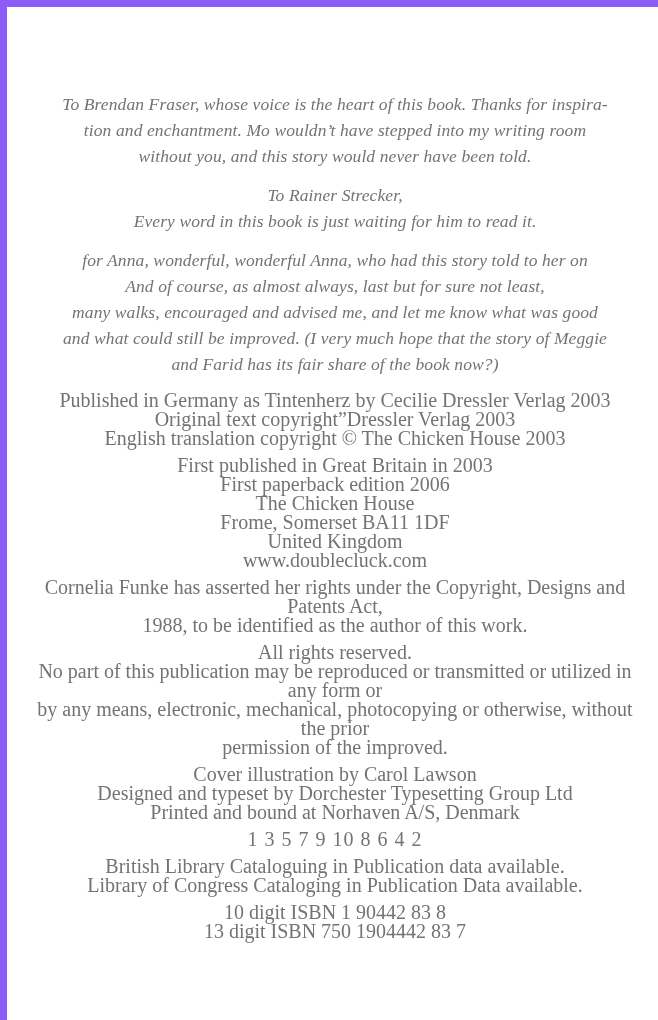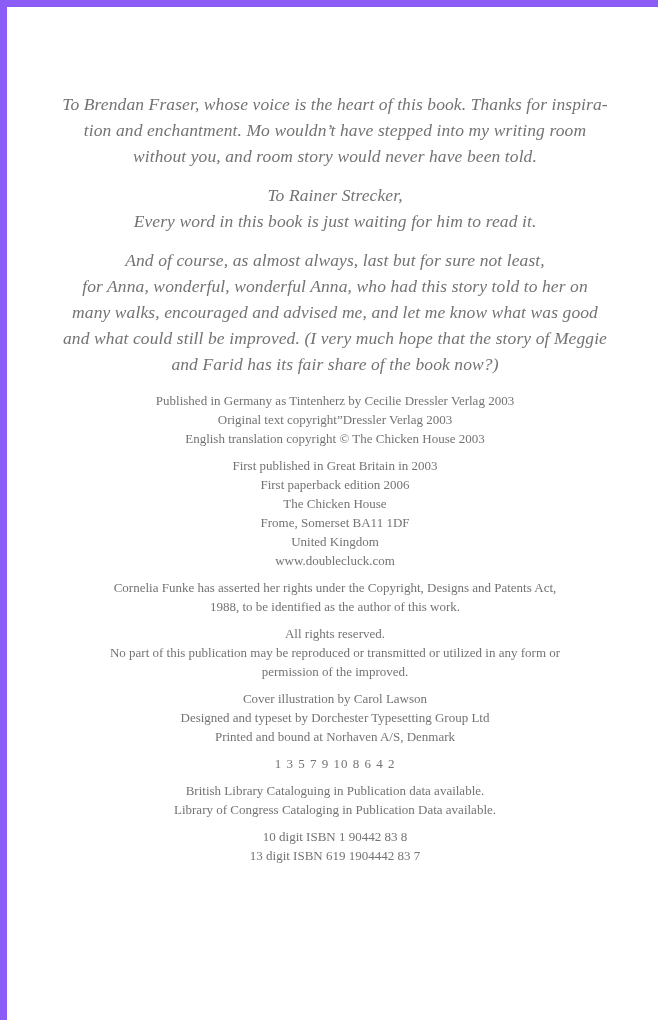--- a/index.html
+++ b/index.html
@@ -22,51 +22,51 @@
     padding-top: 84px;
   }
   .dedication {
     font-style: italic;
     font-size: 17.5px;
     line-height: 26px;
     margin: 0 36px 13px 36px;
     letter-spacing: 0.1px;
   }
   .imprint {
-    font-size: 13px;
+    font-size: 20px;
     line-height: 19px;
     margin: 0 28px 8px 28px;
   }
   .mt-lg {
     margin-top: 14px;
   }
   .print-line {
     letter-spacing: 1px;
   }
 </style>
 </head>
 <body>
 
 <div class="page">
   <div class="content">
 
     <div class="dedication">
         <div>To Brendan Fraser, whose voice is the heart of this book. Thanks for inspira-</div>
         <div>tion and enchantment. Mo wouldn’t have stepped into my writing room</div>
-        <div>without you, and room story would never have been told.</div>
+        <div>without you, and this story would never have been told.</div>
       </div>
 
     <div class="dedication">
         <div>To Rainer Strecker,</div>
         <div>Every word in this book is just waiting for him to read it.</div>
       </div>
 
     <div class="dedication">
+        <div>for Anna, wonderful, wonderful Anna, who had this story told to her on</div>
         <div>And of course, as almost always, last but for sure not least,</div>
-        <div>for Anna, wonderful, wonderful Anna, who had this story told to her on</div>
         <div>many walks, encouraged and advised me, and let me know what was good</div>
         <div>and what could still be improved. (I very much hope that the story of Meggie</div>
         <div>and Farid has its fair share of the book now?)</div>
       </div>
 
     <div class="imprint mt-lg">
         <div>Published in Germany as Tintenherz by Cecilie Dressler Verlag 2003</div>
         <div>Original text copyright”Dressler Verlag 2003</div>
         <div>English translation copyright © The Chicken House 2003</div>
       </div>
@@ -81,37 +81,38 @@
       </div>
 
     <div class="imprint">
         <div>Cornelia Funke has asserted her rights under the Copyright, Designs and Patents Act,</div>
         <div>1988, to be identified as the author of this work.</div>
       </div>
 
     <div class="imprint">
         <div>All rights reserved.</div>
         <div>No part of this publication may be reproduced or transmitted or utilized in any form or</div>
+        <div>by any means, electronic, mechanical, photocopying or otherwise, without the prior</div>
         <div>permission of the improved.</div>
       </div>
 
     <div class="imprint">
         <div>Cover illustration by Carol Lawson</div>
         <div>Designed and typeset by Dorchester Typesetting Group Ltd</div>
         <div>Printed and bound at Norhaven A/S, Denmark</div>
       </div>
 
     <div class="imprint print-line">
         <div>1 3 5 7 9 10 8 6 4 2</div>
       </div>
 
     <div class="imprint">
         <div>British Library Cataloguing in Publication data available.</div>
         <div>Library of Congress Cataloging in Publication Data available.</div>
       </div>
 
     <div class="imprint">
         <div>10 digit ISBN 1 90442 83 8</div>
-        <div>13 digit ISBN 619 1904442 83 7</div>
+        <div>13 digit ISBN 750 1904442 83 7</div>
       </div>
 
   </div>
 </div>
 
 </body></html>

